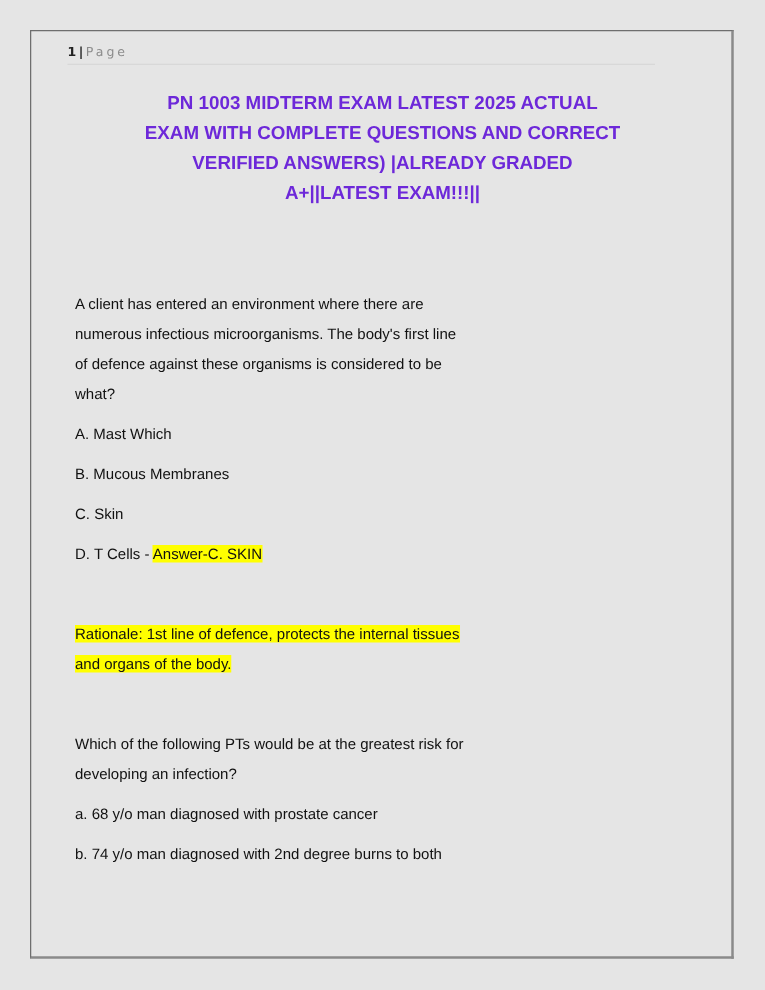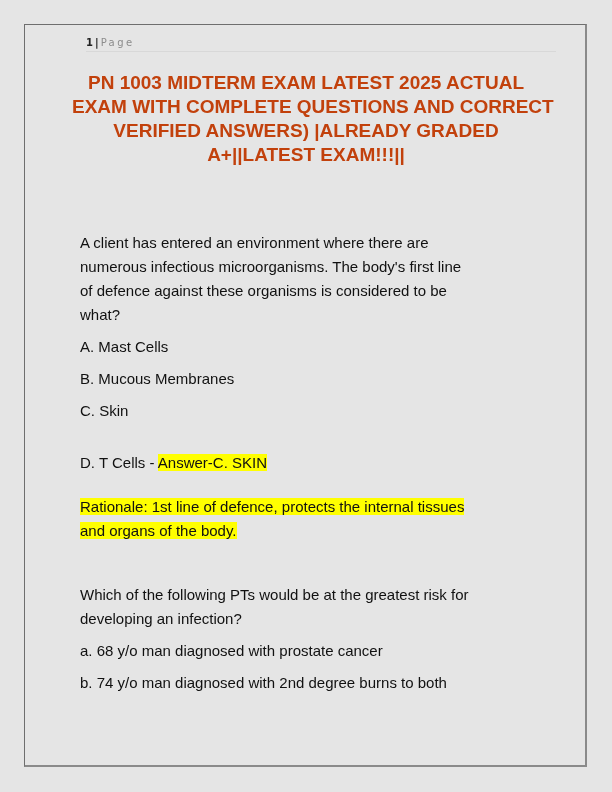--- a/index.html
+++ b/index.html
@@ -14,47 +14,47 @@
     position: absolute;
     left: 24px; top: 24px;
     width: 563px; height: 743px;
     border: 1px solid #6e6e6e;
     border-right: 2px solid #8a8a8a;
     border-bottom: 2px solid #8a8a8a;
     box-sizing: border-box;
   }
   .header {
     position: absolute;
-    left: 86px; top: 36px;
+    left: 54px; top: 36px;
     width: 470px; height: 15px;
     border-bottom: 1px solid #d8d8d8;
     font-family: "DejaVu Sans", sans-serif;
     font-size: 10px;
     line-height: 14px;
   }
   .header .num { font-weight: bold; color: #222; }
   .header .sep { color: #222; font-weight: bold; margin: 0 2px; }
   .header .word { color: #8c8c8c; letter-spacing: 2.4px; }
   .title {
     position: absolute;
     left: 72px; top: 71px;
     width: 468px;
     text-align: center;
-    color: #c2410c;
+    color: #6d28d9;
     font-weight: bold;
-    font-size: 19px;
+    font-size: 15px;
     line-height: 24px;
   }
   .title div { white-space: nowrap; }
   .body-text {
     position: absolute;
-    left: 80px;
+    left: 60px;
     width: 475px;
     color: #111;
-    font-size: 15px;
+    font-size: 12px;
     line-height: 24px;
   }
   .line { white-space: nowrap; }
   .hl { background: #ffff00; }
 </style>
 </head>
 <body>
 
 <div class="page-border"></div>
 
@@ -70,29 +70,29 @@
 </div>
 
 <div class="body-text" style="top:231px;">
   <div class="line">A client has entered an environment where there are</div>
   <div class="line">numerous infectious microorganisms. The body's first line</div>
   <div class="line">of defence against these organisms is considered to be</div>
   <div class="line">what?</div>
 </div>
 
 <div class="body-text" style="top:335px;">
-  <div class="line">A. Mast Cells</div>
+  <div class="line">A. Mast Which</div>
 </div>
 <div class="body-text" style="top:367px;">
   <div class="line">B. Mucous Membranes</div>
 </div>
 <div class="body-text" style="top:399px;">
   <div class="line">C. Skin</div>
 </div>
-<div class="body-text" style="top:431px;margin-top:20px;">
+<div class="body-text" style="top:431px;">
   <div class="line"><span>D. T Cells - </span><span class="hl">Answer-C. SKIN</span></div>
 </div>
 
 <div class="body-text" style="top:495px;">
   <div class="line"><span class="hl">Rationale: 1st line of defence, protects the internal tissues</span></div>
   <div class="line"><span class="hl">and organs of the body.</span></div>
 </div>
 
 <div class="body-text" style="top:583px;">
   <div class="line">Which of the following PTs would be at the greatest risk for</div>

